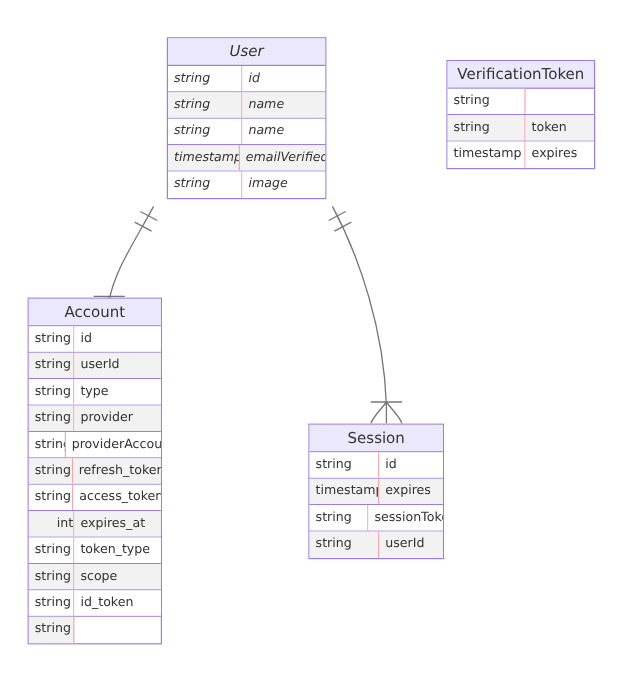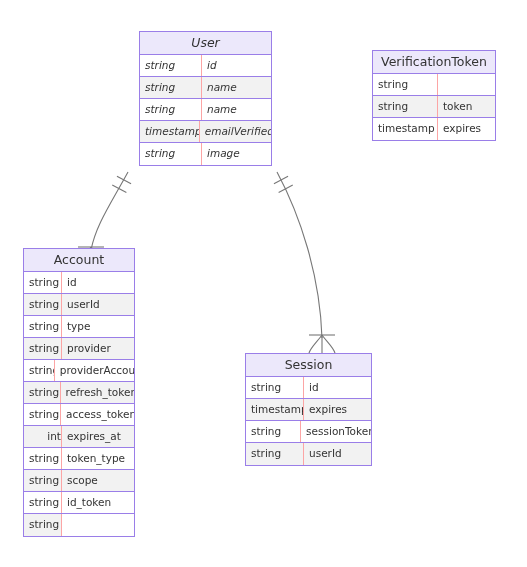--- a/index.html
+++ b/index.html
@@ -198,21 +198,21 @@
           <div class="attr-name">scope</div>
         </div>
         <div class="attr-row">
           <div class="attr-type" style="width: 38px;">string</div>
           <div class="attr-name">id_token</div>
         </div>
         <div class="attr-row odd">
           <div class="attr-type" style="width: 38px;">string</div>
         </div>
       </div>
-      <div class="entity" style="left: 245px; top: 353px; width: 127px;">
+      <div class="entity" style="left: 257px; top: 353px; width: 113px;">
         <div class="entity-header">Session</div>
         <div class="attr-row">
           <div class="attr-type" style="width: 58px;">string</div>
           <div class="attr-name">id</div>
         </div>
         <div class="attr-row odd">
           <div class="attr-type" style="width: 58px;">timestamp</div>
           <div class="attr-name">expires</div>
         </div>
         <div class="attr-row">

